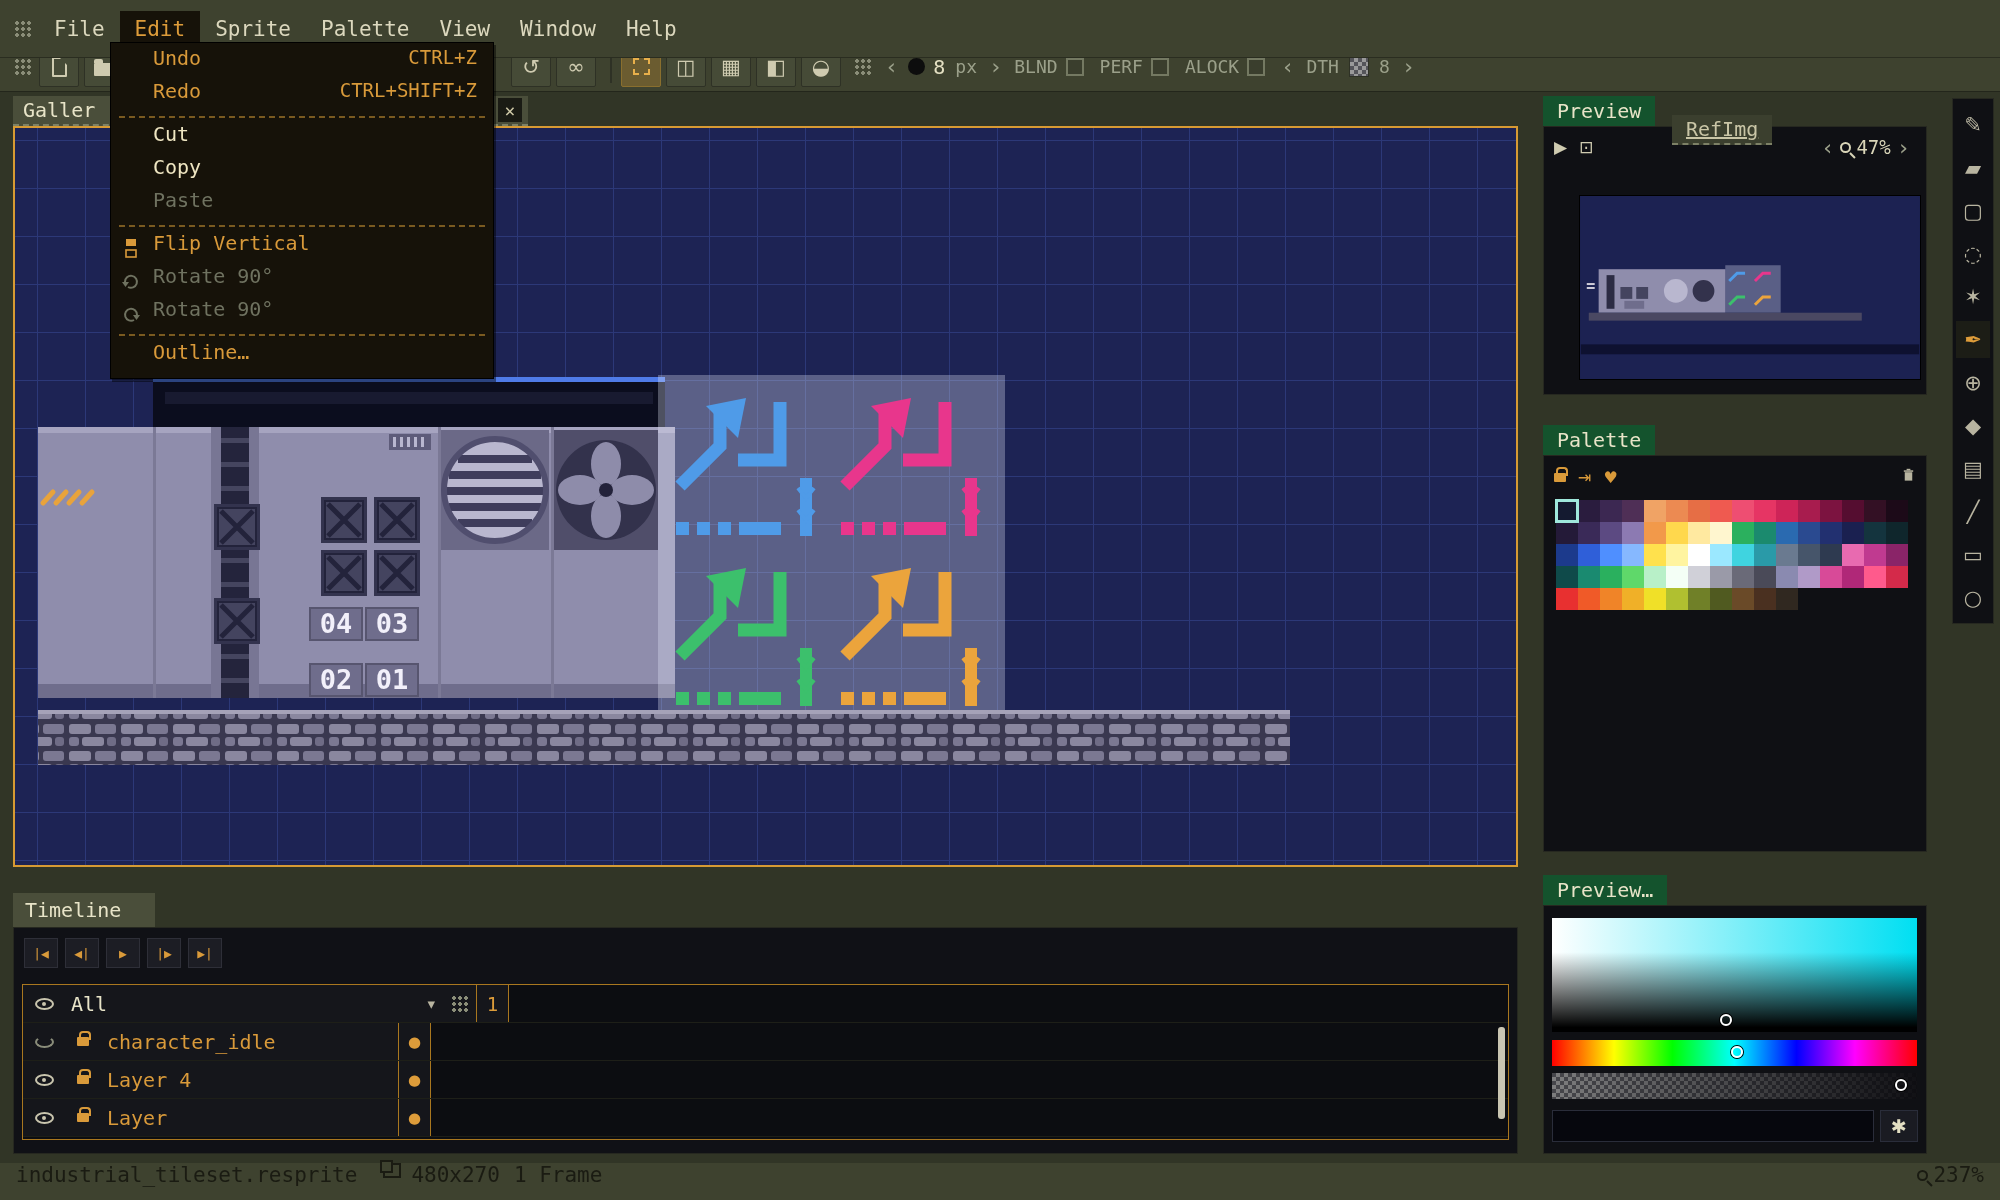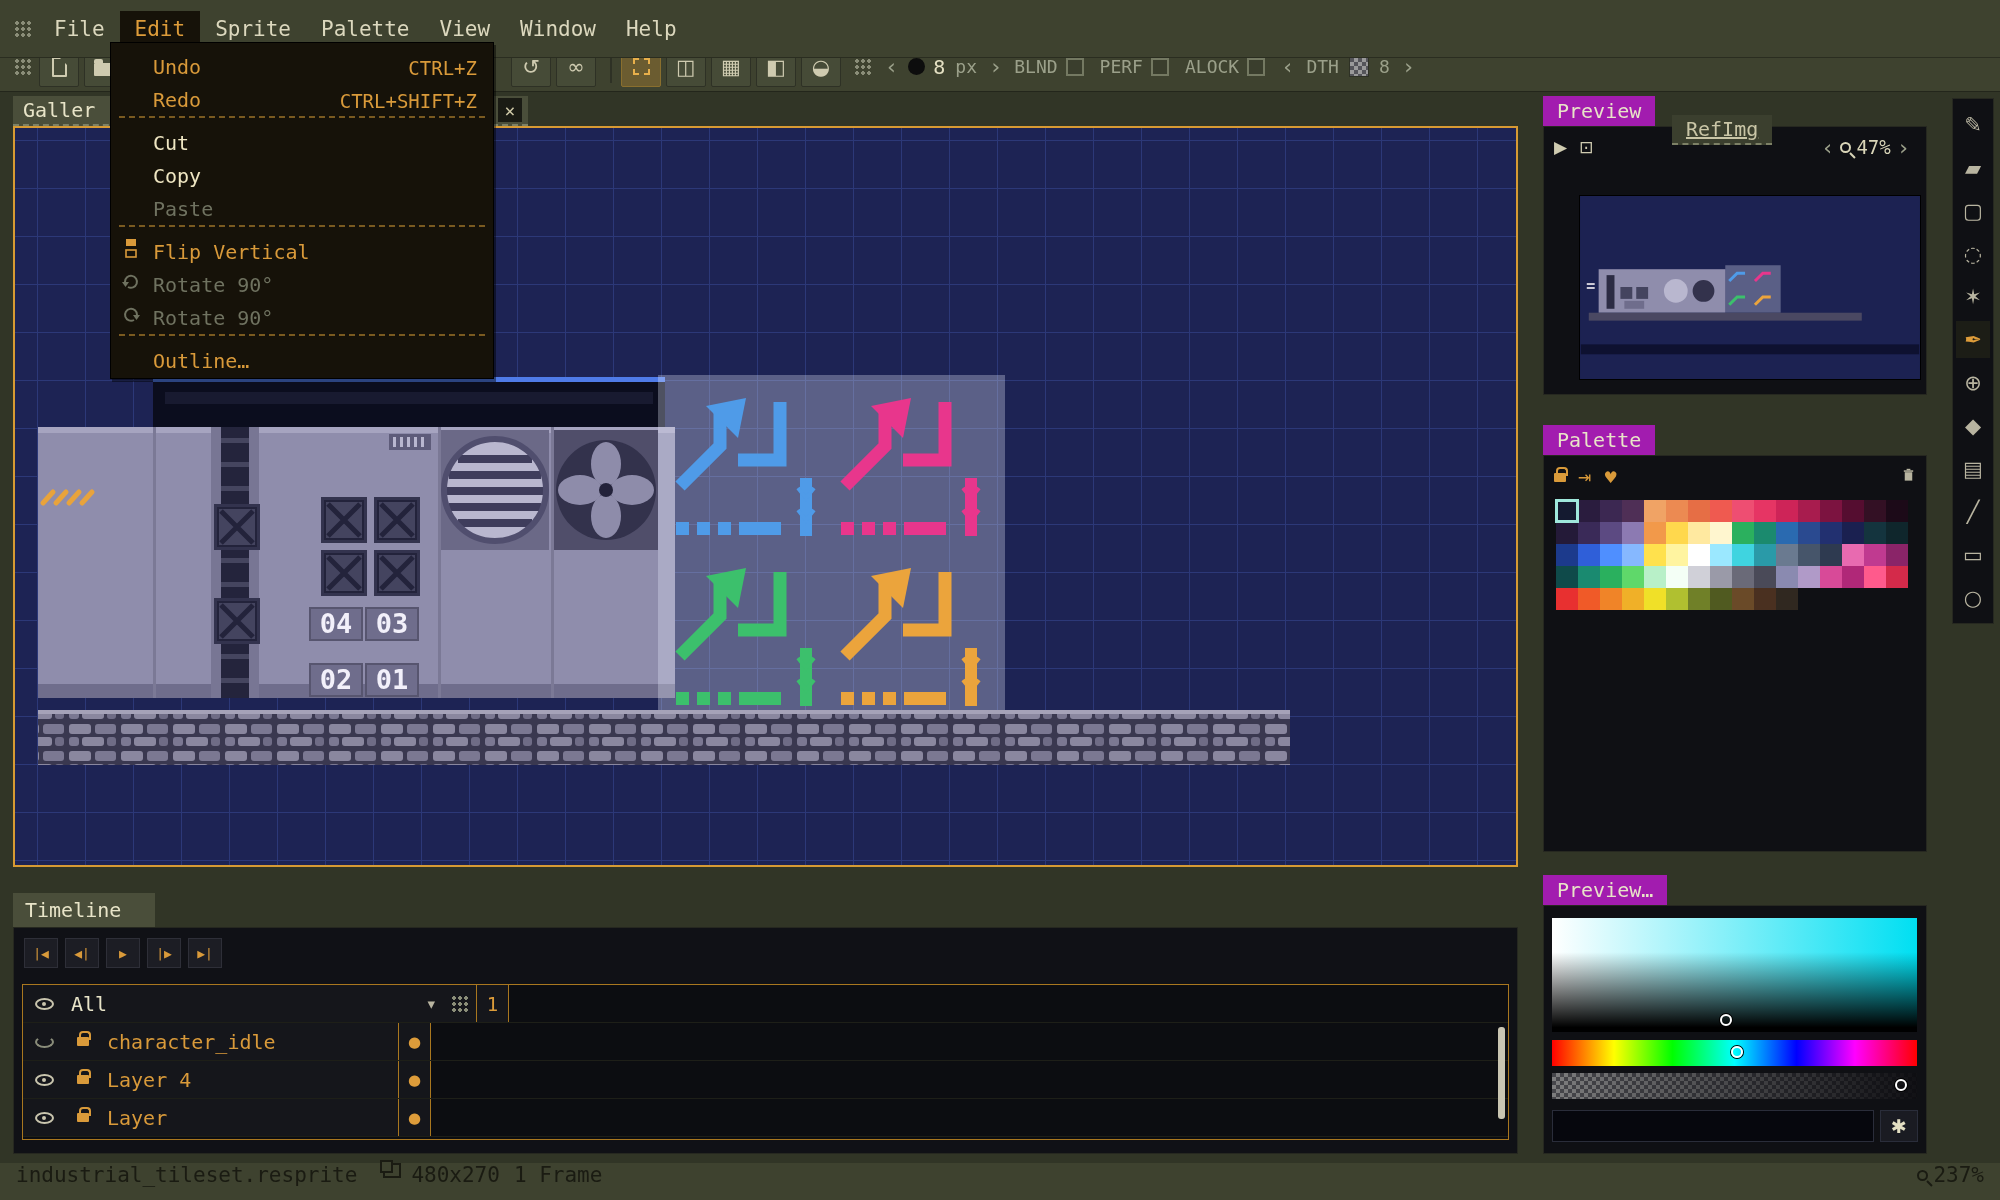--- a/index.html
+++ b/index.html
@@ -23,34 +23,34 @@
 .dashedsq{width:17px;height:17px;border:2px dashed #e8b04b}
 .chev{color:#9ba08a;font-size:22px;margin:0 6px}
 .brushdot{width:17px;height:17px;border-radius:50%;background:#0d0d0d;margin:0 4px}
 .tlabel{color:#9ba08a;font-size:18px;margin:0 6px;white-space:nowrap}
 .tval{color:#e3dfc2;font-size:20px;margin:0 4px}
 .checkbox{width:18px;height:18px;border:2px solid #747962;background:#3a3e2d;margin:0 10px 0 2px;flex:none}
 .checker{background:repeating-conic-gradient(#9a9a9a 0% 25%,#55555a 0% 50%) 0 0/8px 8px}
 .dthsq{width:20px;height:20px;margin:0 4px;border:1px solid #2e3125}
 
 .edit-menu{position:absolute;left:110px;top:42px;width:384px;background:#161209;border:1px solid #000;box-shadow:2px 3px 0 rgba(0,0,0,.45);z-index:100;padding:3px 0 5px}
-.mi{height:33px;display:flex;align-items:flex-end;justify-content:space-between;padding:0 16px 0 42px;font-size:20px;color:#d99a3a;position:relative;white-space:nowrap}
+.mi{height:33px;display:flex;align-items:flex-start;justify-content:space-between;padding:0 16px 0 42px;font-size:20px;color:#d99a3a;position:relative;white-space:nowrap}
 .mi.bright{color:#efe6c2}
 .mi.disabled{color:#6f7260}
 .mi .ico{position:absolute;left:10px;top:7px;width:20px;height:20px;color:inherit}
 .mi .shortcut{font-size:19px;margin-left:30px}
 .msep{border-top:2px dashed #7a5a20;margin:4px 8px}
 
 .canvas-tab{position:absolute;left:13px;top:96px;width:515px;height:30px;background:#4a4e3a;border-bottom:2px dashed #7d8166;display:flex;align-items:center;justify-content:space-between;padding:0 6px 0 10px;font-size:20px;color:#e8e4c8;z-index:3}
 .tab-close{width:24px;height:24px;background:#1a1b14;color:#cfc9a8;display:flex;align-items:center;justify-content:center;font-size:18px}
 .canvas-panel{position:absolute;left:13px;top:126px;width:1505px;height:741px;background:#1d2354;border:2px solid #d79a33;z-index:2}
 .canvas-grid{position:absolute;inset:0;background-image:linear-gradient(to right,#2c3878 1px,transparent 1px),linear-gradient(to bottom,#2c3878 1px,transparent 1px);background-size:48px 48px;background-position:22px 12px}
 .canvas-art{position:absolute;inset:0;width:100%;height:100%}
 
-.rtab{position:absolute;height:30px;background:#a21caf;color:#e8e4c8;font-size:20px;display:flex;align-items:center;padding:0 14px;z-index:3}
+.rtab{position:absolute;height:30px;background:#14532d;color:#e8e4c8;font-size:20px;display:flex;align-items:center;padding:0 14px;z-index:3}
 .rtab.inactive{background:#3b3f2e;color:#c9c5a6;border-bottom:2px dashed #7d8166}
 .rpanel{position:absolute;background:#0f1014;border:1px solid #262820;z-index:2}
 .preview-ctrl{position:absolute;left:0;top:0;right:0;height:40px;display:flex;align-items:center;padding:0 10px;color:#cfcbb0}
 .pv-ico{font-size:17px;margin-right:12px;color:#cfcbb0}
 .pv-zoom{margin-left:auto;display:flex;align-items:center;font-size:19px;color:#d9d5b8}
 .preview-img{position:absolute;left:35px;top:68px;width:342px;height:185px;background:#1c2252;border:1px solid #000}
 .mag{display:inline-block;width:11px;height:11px;border:2px solid currentColor;border-radius:50%;position:relative;margin-right:5px}
 .mag::after{content:'';position:absolute;left:8px;top:8px;width:7px;height:2px;background:currentColor;transform:rotate(45deg);transform-origin:left center}
 .pal-head{position:absolute;left:10px;top:10px;right:10px;height:22px;display:flex;align-items:center;gap:12px;color:#d99a3a}
 .pal-grid{position:absolute;left:12px;top:44px;width:352px;display:flex;flex-wrap:wrap}

